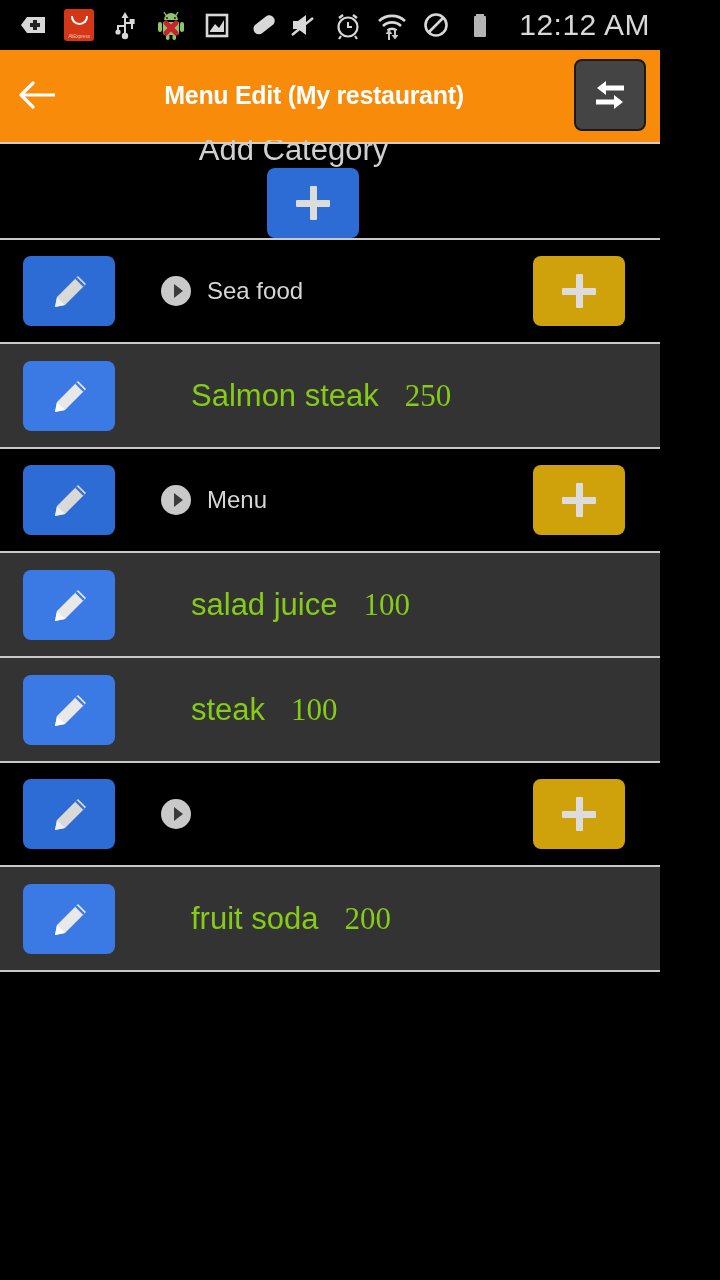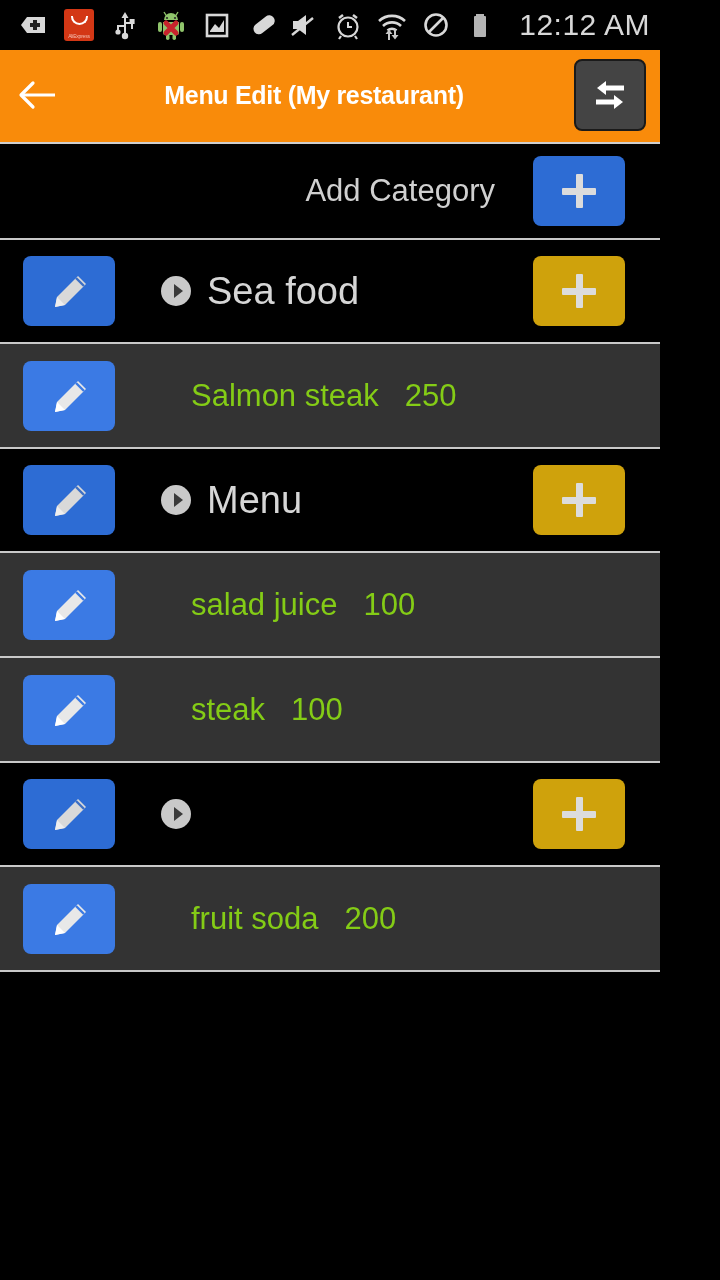--- a/index.html
+++ b/index.html
@@ -107,20 +107,21 @@
 
   
   .addcat-bar {
     height: 96px;
     background: #000;
     display: flex;
     align-items: center;
     justify-content: flex-end;
     padding-right: 35px;
     border-bottom: 2px solid #c9c9c9;
+    flex-direction: column;
   }
   .addcat-label {
     color: #d0d0d0;
     font-size: 31px;
     margin-right: 38px;
   }
   .btn-square {
     width: 92px;
     height: 70px;
     border-radius: 8px;
@@ -182,37 +183,37 @@
     content: "";
     width: 0; height: 0;
     border-left: 9px solid #3a3a3a;
     border-top: 7px solid transparent;
     border-bottom: 7px solid transparent;
     margin-left: 4px;
   }
 
   .cat-label {
     color: #d6d6d6;
-    font-size: 38px;
+    font-size: 24px;
     margin-left: 16px;
     flex: 1 1 auto;
     white-space: nowrap;
   }
 
   .item-text {
     margin-left: 76px;
     color: #84cc16;
     font-size: 31px;
     flex: 1 1 auto;
     white-space: nowrap;
     display: flex;
     align-items: baseline;
   }
   .item-name { }
-  .item-price { margin-left: 26px; }
+  .item-price { margin-left: 26px; font-family: Liberation Serif, serif; }
 
   .row-tail {
     margin-left: auto;
     padding-right: 35px;
     display: flex;
     align-items: center;
     flex: 0 0 auto;
   }
 
   .filler { background: #000; flex: 1 1 auto; }

